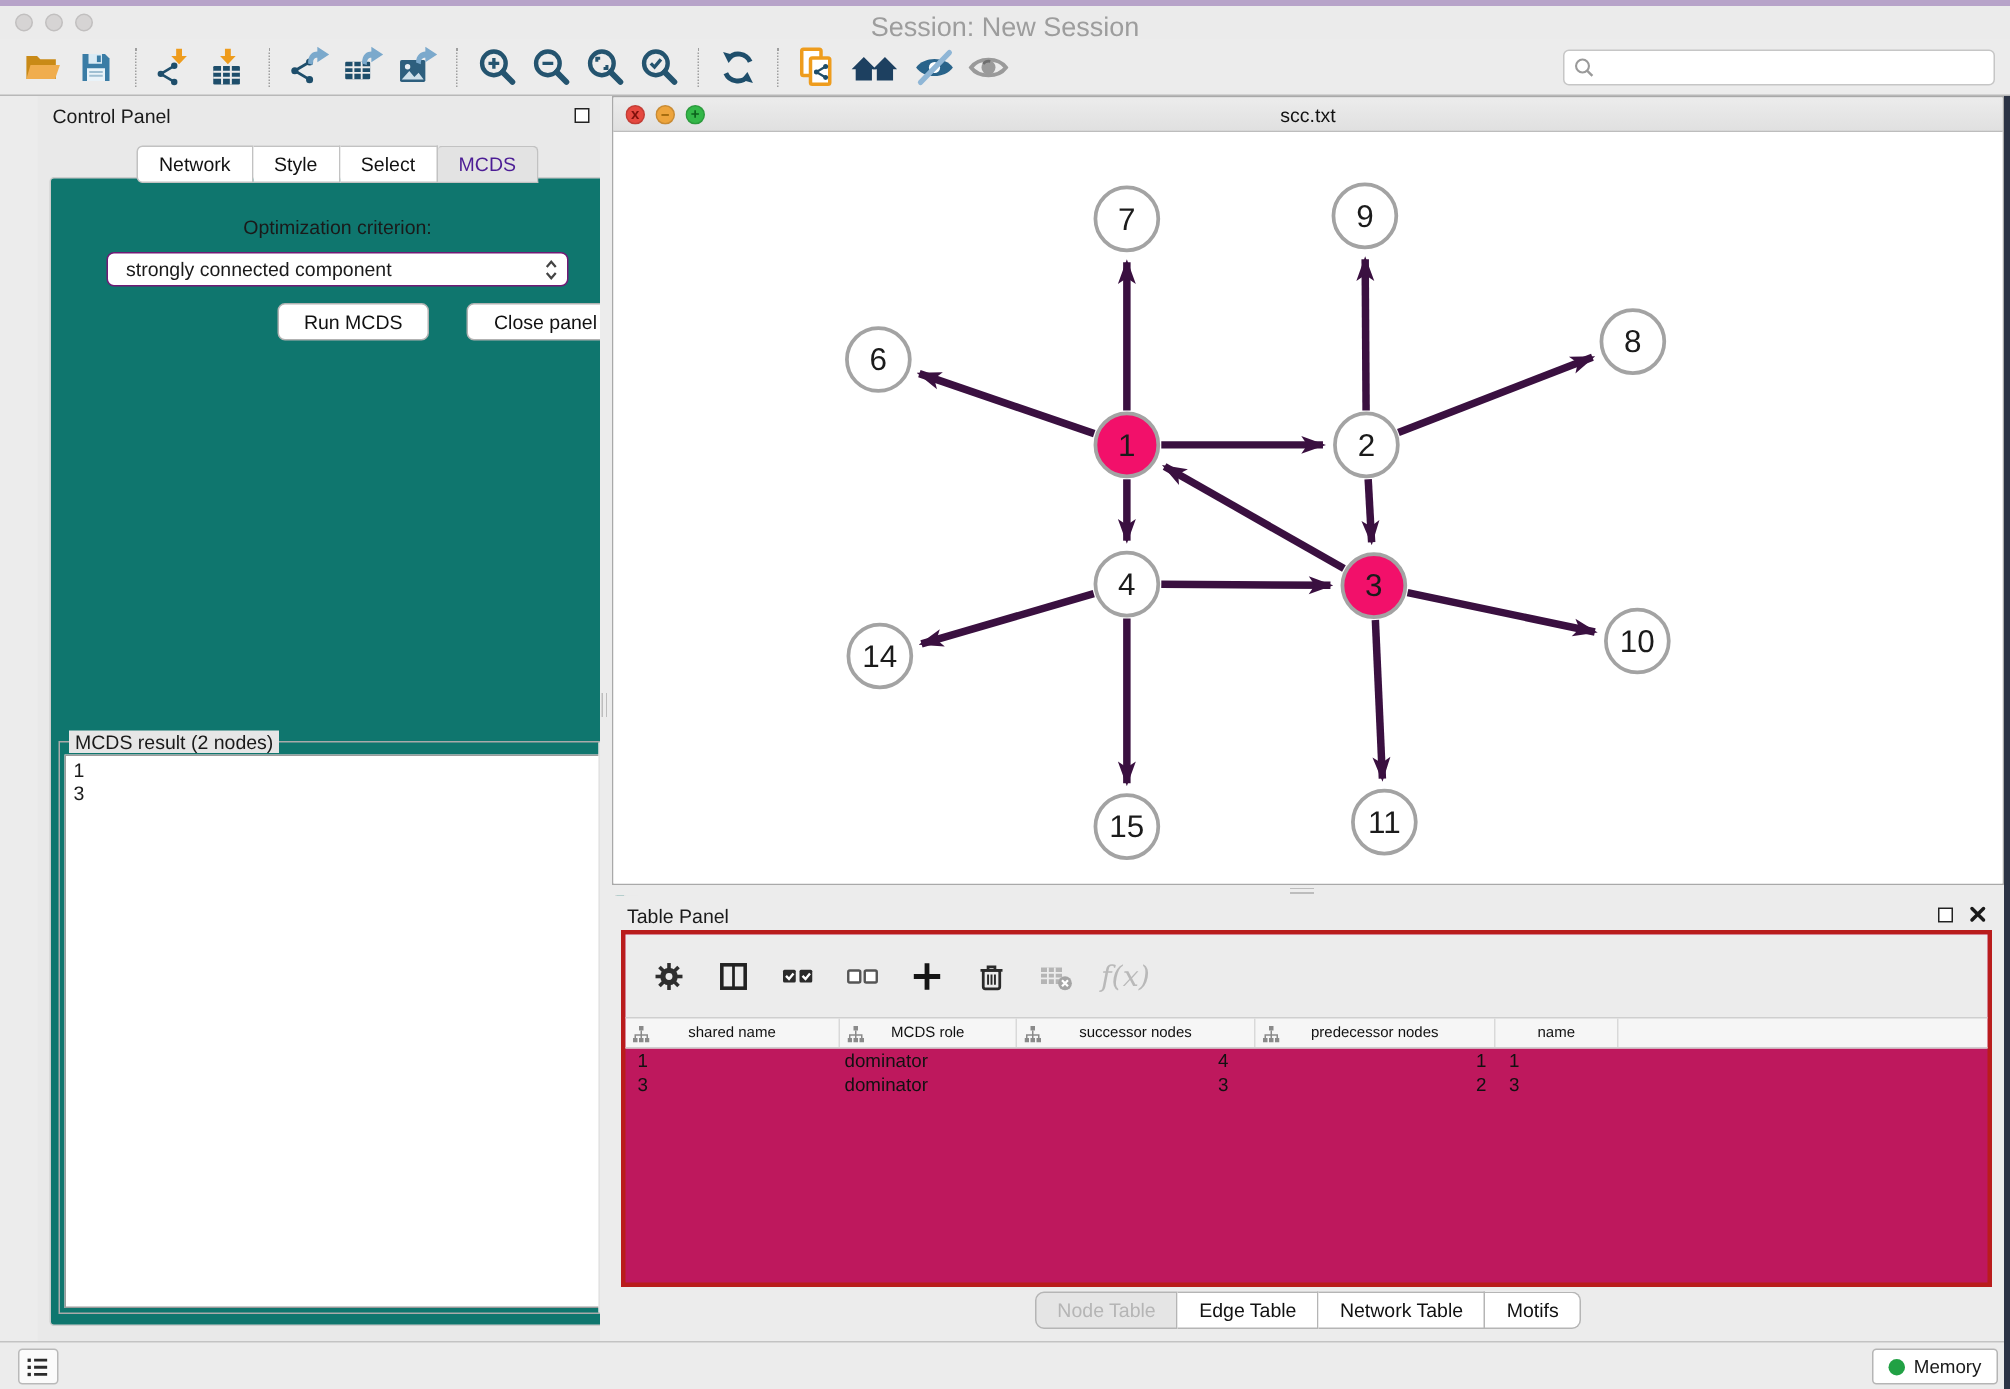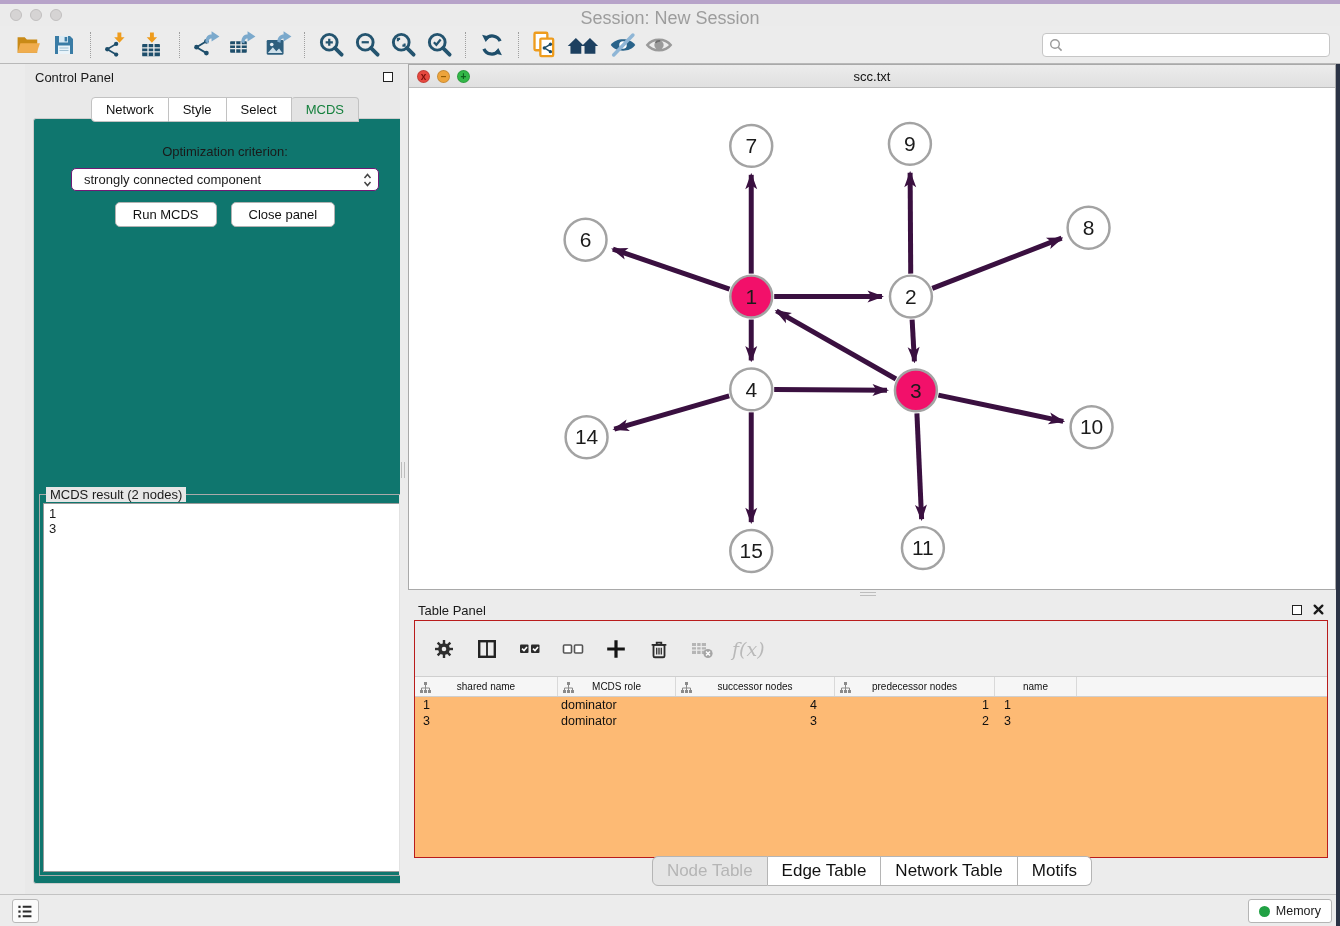--- a/index.html
+++ b/index.html
@@ -30,29 +30,29 @@
   #control-panel { position:absolute; left:0; top:64px; width:400px; height:830px; background:#e9e9e9;margin-left:25px; }
   .panel-header { position:relative; height:26px; }
   .panel-title { position:absolute; left:10px; top:6px; font-size:13px; color:#1a1a1a; }
   .win-btns { position:absolute; right:10px; top:7px; display:flex; gap:11px; align-items:center; }
   .float-btn { width:10px; height:10px; border:1.5px solid #222; background:#fff; }
   .close-btn { width:11px; height:11px; display:flex; align-items:center; justify-content:center; }
 
   #cp-tabs { position:absolute; top:33px; left:0; right:0; display:flex; justify-content:center; z-index:2; }
   .cp-tab { font-size:13px; padding:4px 14px; background:#fff; border:1px solid #c2c2c2; border-left:none; color:#111; }
   .cp-tab:first-child { border-left:1px solid #c2c2c2; border-radius:4px 0 0 4px; }
-  .cp-tab.active { background:#e3e3e3; color:#15803d; border-radius:3px 4px 0 0; }
+  .cp-tab.active { background:#e3e3e3; color:#4c1d95; border-radius:3px 4px 0 0; }
 
   #cp-body { position:absolute; left:8px; right:8px; top:54px; bottom:10px; background:#0f766e;
              border:1px solid #cdcdcd; border-radius:3px; }
   #opt-label { text-align:center; margin-top:25px; font-size:13px; }
   #criterion-select { margin:9px auto 0; width:308px; height:23px; background:#fff; border:1px solid #701a75;
                       border-radius:5px; display:flex; align-items:center; padding:0 6px 0 12px; font-size:13px; }
   #criterion-select .val { flex:1; }
-  .btn-row { display:flex; justify-content:center; gap:14px; margin-top:11px; }
+  .btn-row { display:flex; justify-content:flex-end; gap:25px; margin-top:11px; }
   .cp-btn { background:#fff; border:1px solid #b2b2b2; border-radius:5px; font-size:13px; padding:4px 17px; color:#111; }
 
   #result-group { position:absolute; left:5px; right:5px; top:375px; bottom:7px; border:1px solid #aaa; }
   #result-legend { position:absolute; top:-8px; left:6px; background:#e6e6e6; padding:0 4px; font-size:13px; }
   #result-area { position:absolute; left:3px; right:3px; top:8px; bottom:3px; background:#fff;
                  border:1px solid #9b9b9b; font-size:13px; padding:2px 5px; white-space:pre; overflow:hidden; }
   #result-scroll { position:absolute; right:0; top:0; bottom:0; width:11px; background:#f1f1f1; border-left:1px solid #e2e2e2; }
 
   
   #v-divider { position:absolute; left:400px; top:64px; width:8px; height:830px; background:#ececec; }
@@ -71,40 +71,40 @@
              font-weight:bold; border:1px solid rgba(0,0,0,.15); }
   .mac-red { background:#e5483f; color:#7e100b; }
   .mac-yellow { background:#eda43c; color:#915c02; }
   .mac-green { background:#33b748; color:#0c611c; }
   #net-title { position:absolute; left:0; right:0; top:4px; text-align:center; font-size:13px; color:#111; }
   #net-canvas { position:absolute; left:0; right:0; top:23px; bottom:0; background:#fff; }
   #graph-svg { width:100%; height:100%; }
 
   
   #table-panel { position:absolute; left:408px; top:597px; width:928px; height:297px; background:#ececec; }
-  #tp-body { position:absolute; left:6px; right:8px; top:23px; height:238px; background:#fdba74; border:1px solid #b91c1c; }
+  #tp-body { position:absolute; left:6px; right:8px; top:23px; height:238px; background:#be185d; border:3px solid #b91c1c; }
   #tp-tools { height:55px; background:#ececec; display:flex; align-items:center; gap:17px; padding-left:16px; }
   .tool-btn { width:26px; height:26px; display:flex; align-items:center; justify-content:center; }
   #fx-label { font-family:"DejaVu Serif", serif; font-style:italic; font-size:19px; color:#b9b9b9; }
 
   #tp-header-row { display:flex; height:21px; background:#f6f6f6; border-top:1px solid #cfcfcf; border-bottom:1px solid #cfcfcf; }
   .th { position:relative; display:flex; align-items:center; justify-content:center;
         font-size:10px; color:#111; border-right:1px solid #d9d9d9; }
   .th .tree-ic { position:absolute; left:5px; top:5px; }
   .th-fill { flex:1; border-right:none !important; }
   .trow { display:flex; height:16px; font-size:12.5px; color:#111; align-items:center; }
   .td { overflow:hidden; white-space:nowrap; }
   .c0 { width:143px; padding-left:8px; }
   .c1 { width:118px; padding-left:3px; }
   .c2 { width:159px; text-align:right; padding-right:18px; }
   .c3 { width:160px; text-align:right; padding-right:6px; }
   .c4 { width:82px; padding-left:9px; }
 
   #tp-tabs { position:absolute; bottom:8px; left:0; right:0; display:flex; justify-content:center; }
-  .tp-tab { font-size:17px; padding:4px 14px; background:#fff; border:1px solid #b5b5b5; border-left:none; color:#111;text-align:center; }
+  .tp-tab { font-size:13px; padding:4px 14px; background:#fff; border:1px solid #b5b5b5; border-left:none; color:#111;text-align:center; }
   .tp-tab:first-child { border-left:1px solid #b5b5b5; border-radius:6px 0 0 6px; }
   .tp-tab:last-child { border-radius:0 6px 6px 0; }
   .tp-tab.active { background:#e5e5e5; color:#b5b5b5; }
 
   
   #status-bar { position:absolute; left:0; top:894px; width:100%; height:32px; background:#ececec; border-top:1px solid #c3c3c3; }
   #list-btn { position:absolute; left:12px; top:4px; width:27px; height:24px; border:1px solid #b9b9b9;
               background:#fbfbfb; border-radius:3px; display:flex; align-items:center; justify-content:center; }
   #memory-btn { position:absolute; right:8px; top:4px; height:24px; background:#fff; border:1px solid #b5b5b5;
                 border-radius:3px; display:flex; align-items:center; gap:6px; padding:0 10px; font-size:12.5px; }

